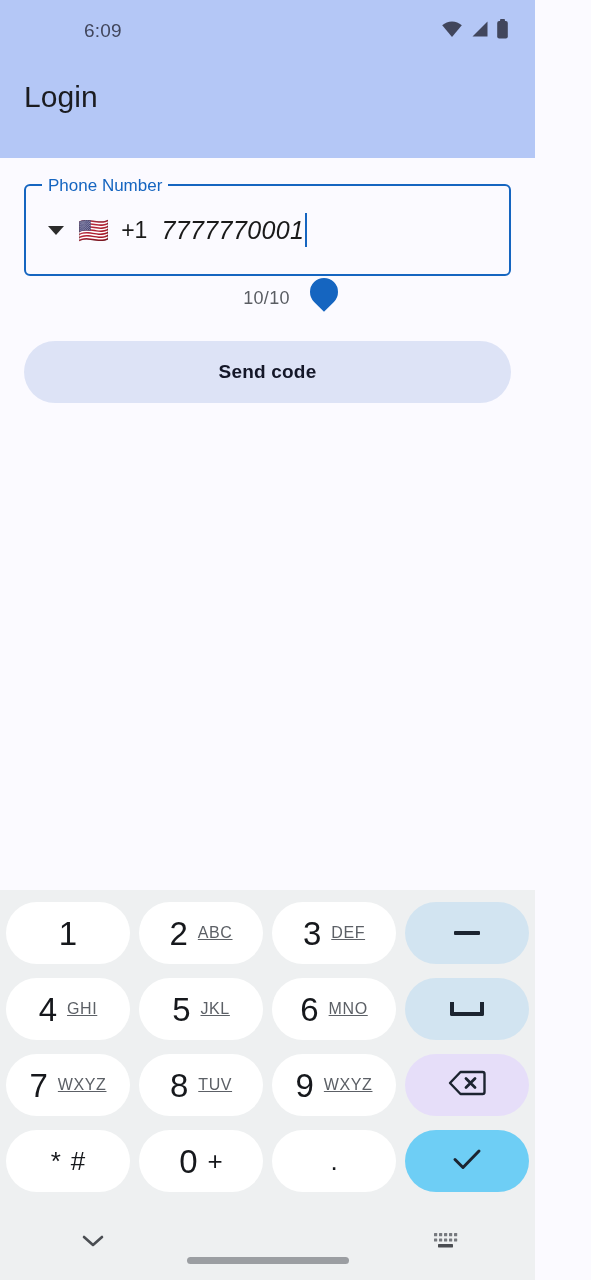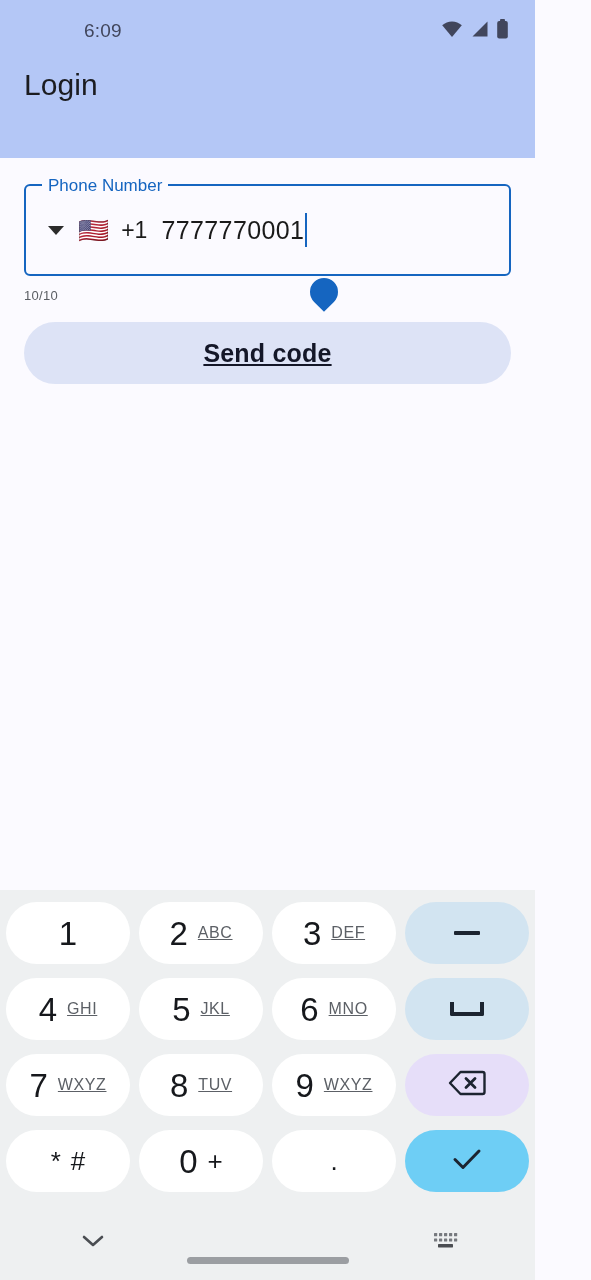--- a/index.html
+++ b/index.html
@@ -50,21 +50,21 @@
     gap: 7px;
   }
 
   .icon-wifi, .icon-signal, .icon-battery { display: block; }
 
   .appbar-title {
     font-size: 30px;
     color: #1b1c20;
     font-weight: 400;
     padding-left: 24px;
-    margin-top: 6px;
+    margin-top: 18px;
     letter-spacing: .1px;
   }
 
   
   .content {
     flex: 1 1 auto;
     position: relative;
     background: #fbfaff;
     padding: 0 24px;
     overflow: hidden;
@@ -119,20 +119,21 @@
     color: #1a1a1a;
     margin-right: 14px;
   }
 
   .phone-value {
     font-size: 25px;
     color: #1a1a1a;
     letter-spacing: .4px;
     position: relative;
     white-space: nowrap;
+    font-style: italic;
   }
 
   .caret {
     display: inline-block;
     width: 2px;
     height: 34px;
     background: #1565c0;
     vertical-align: -8px;
     margin-left: 1px;
   }
@@ -142,42 +143,41 @@
     width: 28px;
     height: 28px;
     background: #1565c0;
     border-radius: 50% 50% 50% 0;
     transform: rotate(-45deg);
     left: 286px;
     top: 94px;
   }
 
   .counter {
-    text-align: left;
-    font-size: 13px;
+    text-align: center;
+    font-size: 18px;
     color: #5a5d63;
     margin-top: 12px;
     padding-right: 2px;
     letter-spacing: .3px;
   }
 
   .send-btn {
-    margin-top: 19px;
+    margin-top: 32px;
     width: 100%;
     height: 62px;
     border: none;
     border-radius: 34px;
     background: #dde3f6;
     color: #141728;
-    font-size: 25px;
+    font-size: 19px;
     font-weight: bold;
     font-family: "Liberation Sans", sans-serif;
     letter-spacing: .2px;
     cursor: pointer;
-    text-decoration: underline;
   }
 
   
   .keyboard {
     flex: 0 0 auto;
     background: #eef0f1;
     padding: 12px 6px 0 6px;
   }
 
   .kb-row {

